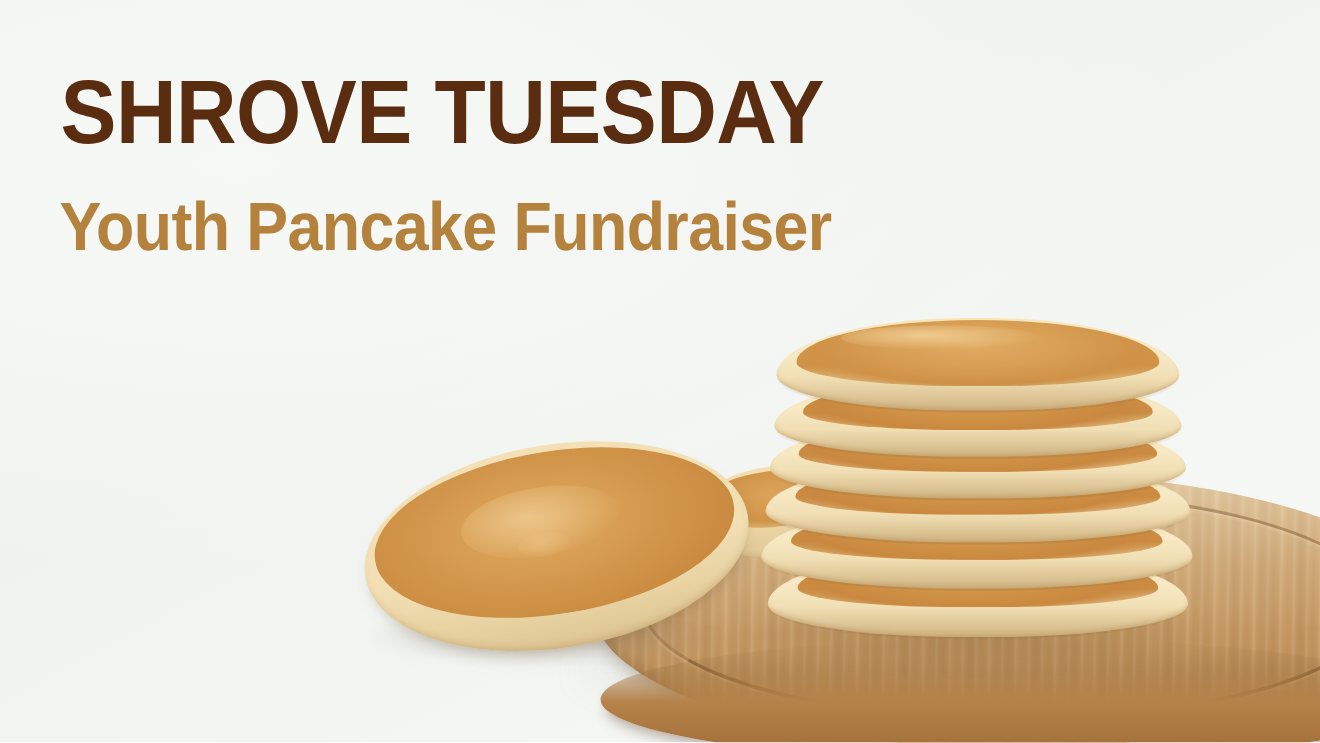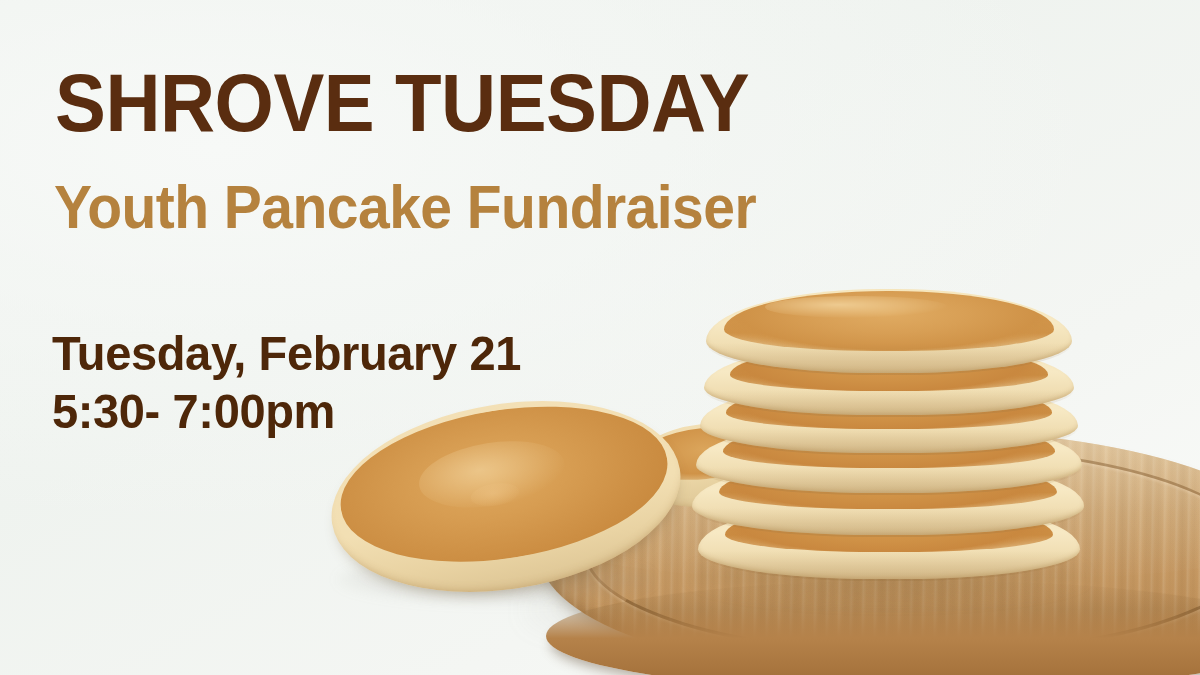--- a/index.html
+++ b/index.html
@@ -384,20 +384,16 @@
     </div>
 
   </div>
 
   <div class="text-layer">
 
     <div class="title">SHROVE TUESDAY</div>
 
     <div class="subtitle">Youth Pancake Fundraiser</div>
 
-    <div class="datelines">
-      <div class="dateline">Tuesday, February 21</div>
-      <div class="dateline">5:30- 7:00pm</div>
-    </div>
 
   </div>
 
 </div>
 
 </body></html>

